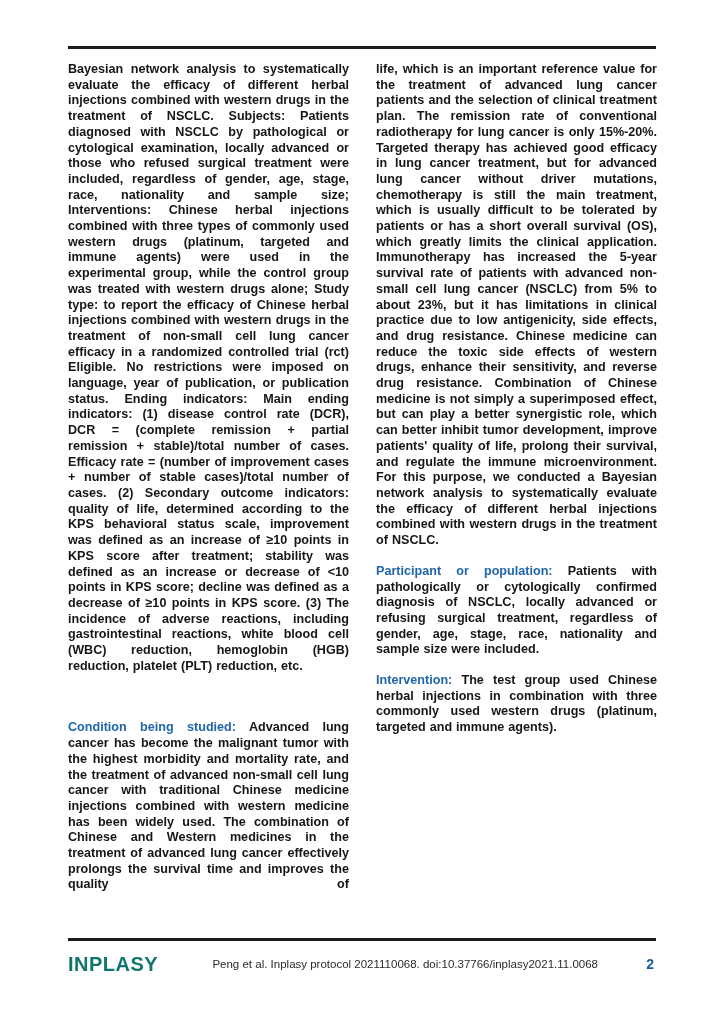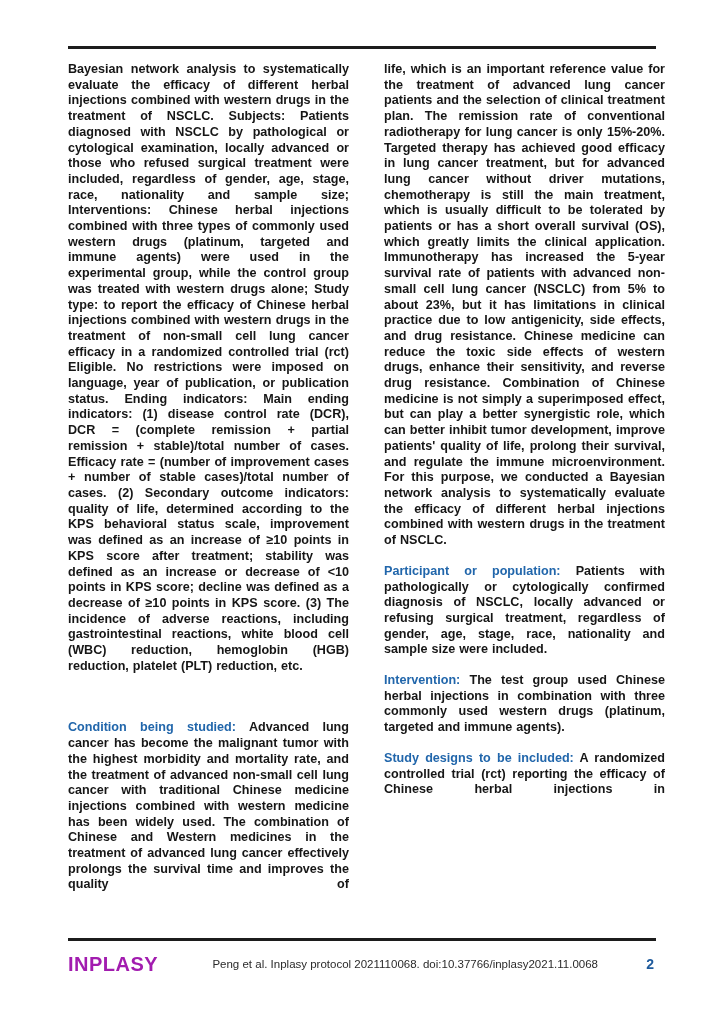--- a/index.html
+++ b/index.html
@@ -14,21 +14,21 @@
   .rule{position:absolute;left:68px;width:588px;height:3px;background:#1c1c1c;}
   .rule-top{top:46px;}
   .rule-bottom{top:938px;}
   .col{
     position:absolute;top:62px;width:281px;
     font-size:12.6px;line-height:15.7px;font-weight:bold;
     color:#161616;text-align:justify;
     word-spacing:0.5px;
   }
   .col-left{left:68px;}
-  .col-right{left:384px;}
+  .col-right{left:376px;}
   .para{margin:0 0 15px 0;}
   .col-left .para:first-child{margin-bottom:46px;}
   .para.cont{text-align-last:justify;}
   .label{color:#2166ab;}
   .heading{
     margin:0 0 16px 0;
     color:#1d5fa5;font-size:13.5px;font-weight:bold;
     text-align:left;letter-spacing:0.3px;
   }
   .side-text{
@@ -36,21 +36,21 @@
     writing-mode:vertical-rl;
     font-size:10.8px;color:#3c3c3c;
     letter-spacing:0.3px;white-space:nowrap;
   }
   .side-text .side-link{text-decoration:underline;color:#3c3c3c;}
   .footer{
     position:absolute;left:68px;top:950px;width:588px;height:28px;
     display:flex;align-items:center;
   }
   .footer-logo{
-    color:#a21caf;font-size:20px;font-weight:bold;letter-spacing:0.5px;
+    color:#0f766e;font-size:20px;font-weight:bold;letter-spacing:0.5px;
   }
   .footer-citation{
     flex:1;text-align:center;
     color:#2a2a2a;font-size:11.5px;font-weight:normal;
     padding-left:6px;
   }
   .footer-page{
     color:#1e5a9c;font-size:14px;font-weight:bold;padding-right:2px;
   }
 </style>
@@ -63,21 +63,20 @@
 
   <div class="col col-left">
       <p class="para">Bayesian network analysis to systematically evaluate the efficacy of different herbal injections combined with western drugs in the treatment of NSCLC. Subjects: Patients diagnosed with NSCLC by pathological or cytological examination, locally advanced or those who refused surgical treatment were included, regardless of gender, age, stage, race, nationality and sample size; Interventions: Chinese herbal injections combined with three types of commonly used western drugs (platinum, targeted and immune agents) were used in the experimental group, while the control group was treated with western drugs alone; Study type: to report the efficacy of Chinese herbal injections combined with western drugs in the treatment of non-small cell lung cancer efficacy in a randomized controlled trial (rct) Eligible. No restrictions were imposed on language, year of publication, or publication status. Ending indicators: Main ending indicators: (1) disease control rate (DCR), DCR = (complete remission + partial remission + stable)/total number of cases. Efficacy rate = (number of improvement cases + number of stable cases)/total number of cases. (2) Secondary outcome indicators: quality of life, determined according to the KPS behavioral status scale, improvement was defined as an increase of ≥10 points in KPS score after treatment; stability was defined as an increase or decrease of &lt;10 points in KPS score; decline was defined as a decrease of ≥10 points in KPS score. (3) The incidence of adverse reactions, including gastrointestinal reactions, white blood cell (WBC) reduction, hemoglobin (HGB) reduction, platelet (PLT) reduction, etc.</p>
       <p class="para cont"><span class="label">Condition being studied: </span>Advanced lung cancer has become the malignant tumor with the highest morbidity and mortality rate, and the treatment of advanced non-small cell lung cancer with traditional Chinese medicine injections combined with western medicine has been widely used. The combination of Chinese and Western medicines in the treatment of advanced lung cancer effectively prolongs the survival time and improves the quality of</p>
     </div>
 
   <div class="col col-right">
       <p class="para">life, which is an important reference value for the treatment of advanced lung cancer patients and the selection of clinical treatment plan. The remission rate of conventional radiotherapy for lung cancer is only 15%-20%. Targeted therapy has achieved good efficacy in lung cancer treatment, but for advanced lung cancer without driver mutations, chemotherapy is still the main treatment, which is usually difficult to be tolerated by patients or has a short overall survival (OS), which greatly limits the clinical application. Immunotherapy has increased the 5-year survival rate of patients with advanced non-small cell lung cancer (NSCLC) from 5% to about 23%, but it has limitations in clinical practice due to low antigenicity, side effects, and drug resistance. Chinese medicine can reduce the toxic side effects of western drugs, enhance their sensitivity, and reverse drug resistance. Combination of Chinese medicine is not simply a superimposed effect, but can play a better synergistic role, which can better inhibit tumor development, improve patients' quality of life, prolong their survival, and regulate the immune microenvironment. For this purpose, we conducted a Bayesian network analysis to systematically evaluate the efficacy of different herbal injections combined with western drugs in the treatment of NSCLC.</p>
       <p class="para"><span class="label">Participant or population: </span>Patients with pathologically or cytologically confirmed diagnosis of NSCLC, locally advanced or refusing surgical treatment, regardless of gender, age, stage, race, nationality and sample size were included.</p>
       <p class="para"><span class="label">Intervention: </span>The test group used Chinese herbal injections in combination with three commonly used western drugs (platinum, targeted and immune agents).</p>
-      <p class="para cont"><span class="label">Study designs to be included: </span>A randomized controlled trial (rct) reporting the efficacy of Chinese herbal injections in</p>
     </div>
 
   <div class="side-text"><span>Peng et al. Inplasy protocol 2021110068. doi:10.37766/inplasy2021.11.0068 Downloaded from </span><span class="side-link">https://inplasy.com/inplasy-2021-11-0068/</span></div>
 
   <div class="rule rule-bottom"></div>
 
   <div class="footer">
     <span class="footer-logo">INPLASY</span>
     <span class="footer-citation">Peng et al. Inplasy protocol 2021110068. doi:10.37766/inplasy2021.11.0068</span>
     <span class="footer-page">2</span>

